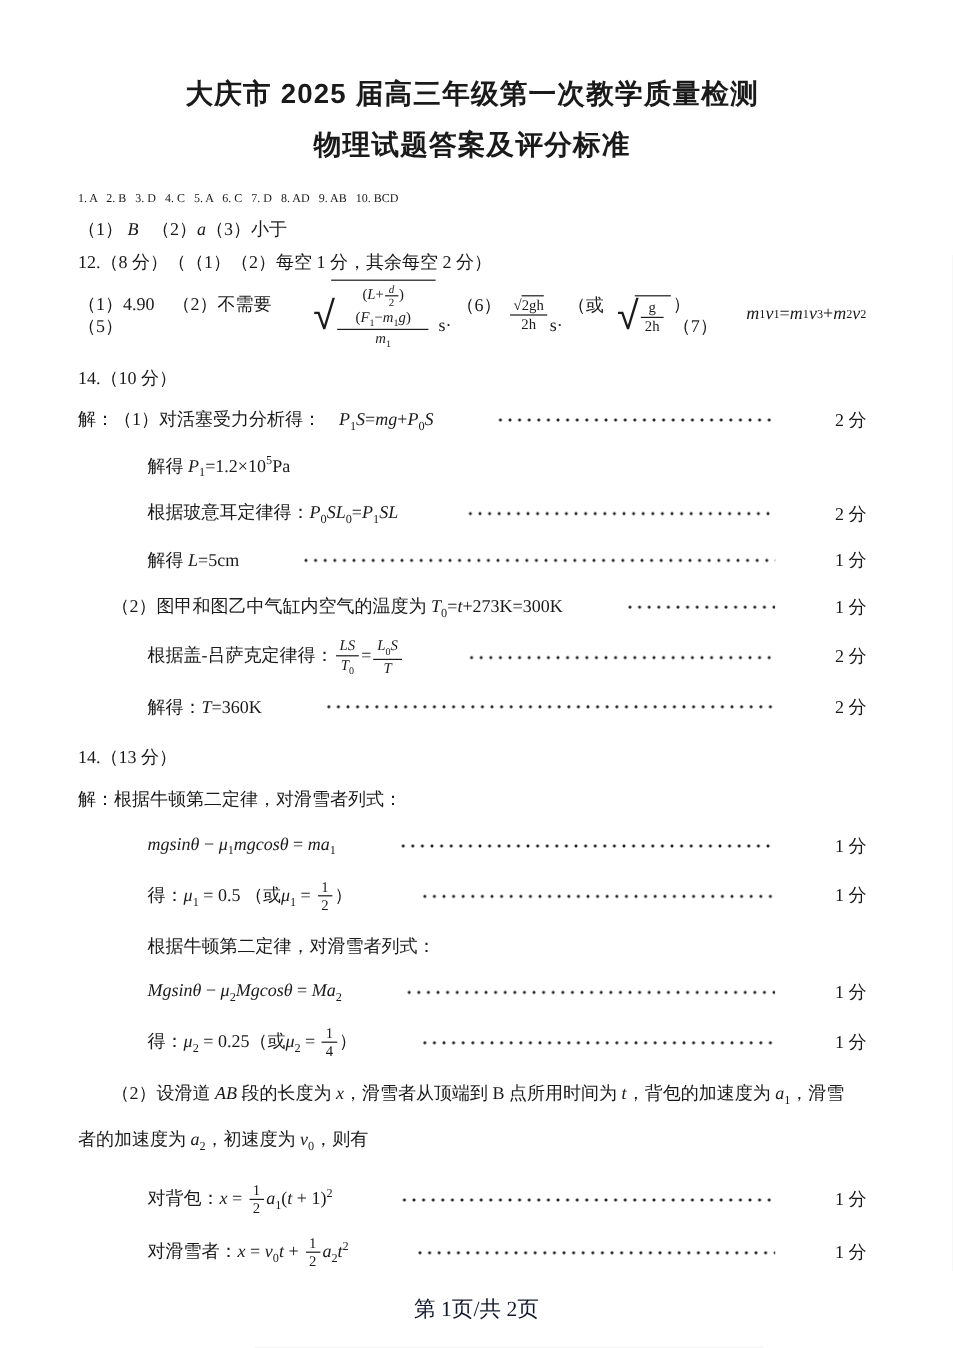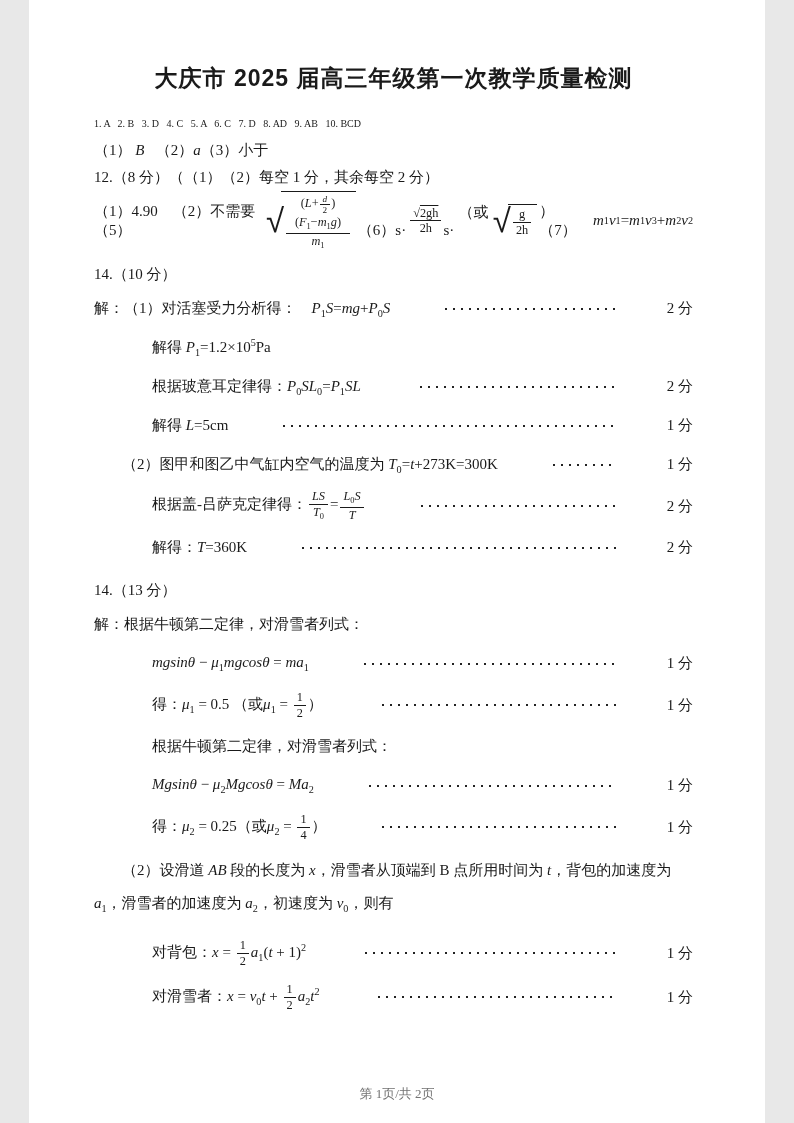--- a/index.html
+++ b/index.html
@@ -1,18 +1,18 @@
 <!DOCTYPE html>
 <html><head>
 <meta charset="utf-8">
 <style>
   html,body { margin:0; padding:0; background:#e8e8e8; }
   .page {
     position:relative;
-    width:736px; height:1123px;
+    width:794px; height:1123px;
     margin:0 auto;
     background:#ffffff;
     color:#1a1a1a;
     font-family:"Liberation Serif","DejaVu Serif",serif;
     font-size:15px;
     box-sizing:border-box;
     padding:64px 72px 0 65px;
     overflow:hidden;
   }
   h1.title {
@@ -51,28 +51,29 @@
   .frac { display:inline-flex; flex-direction:column; vertical-align:middle; text-align:center; font-size:0.82em; line-height:1.2; margin:0 2px; }
   .frac .num { border-bottom:1px solid #1a1a1a; padding:0 3px; }
   .frac .den { padding:0 3px; }
   .frac.fs { font-size:0.75em; line-height:1.1; margin:0 1px; }
   .sqrt { display:inline-flex; align-items:center; vertical-align:middle; margin:0 2px; }
   .rsign { font-family:"DejaVu Sans",sans-serif; font-size:2.2em; line-height:0.85; font-weight:300; margin-right:-3px; }
   .rbody { border-top:1.4px solid #1a1a1a; padding:2px 4px 0 3px; }
   .ol { text-decoration:overline; }
   .footer {
     position:absolute; left:0; right:0; bottom:20px;
-    text-align:center; font-size:13px; color:#737373;
+    text-align:center; font-size:18px; color:#0f172a;
   }
 </style>
 </head>
 <body>
 
 <div class="page">
   <h1 class="title">大庆市 2025 届高三年级第一次教学质量检测</h1>
+  <h2 class="subtitle">物理试题答案及评分标准</h2>
 
   <div class="answers-row">1. A   2. B   3. D   4. C   5. A   6. C   7. D   8. AD   9. AB   10. BCD</div>
 
   <div class="row">（1）&nbsp;<i>B</i>&nbsp;&nbsp;&nbsp;（2）<i>a</i>（3）小于</div>
 
   <div class="row">12.（8 分）（（1）（2）每空 1 分，其余每空 2 分）</div>
   <div class="formula-row">（1）4.90　（2）不需要　（5）<span class="sqrt">
         <span class="rsign">√</span>
         <span class="rbody"><span class="frac">
             <span class="num">(<i>L</i>+<span class="frac fs">

